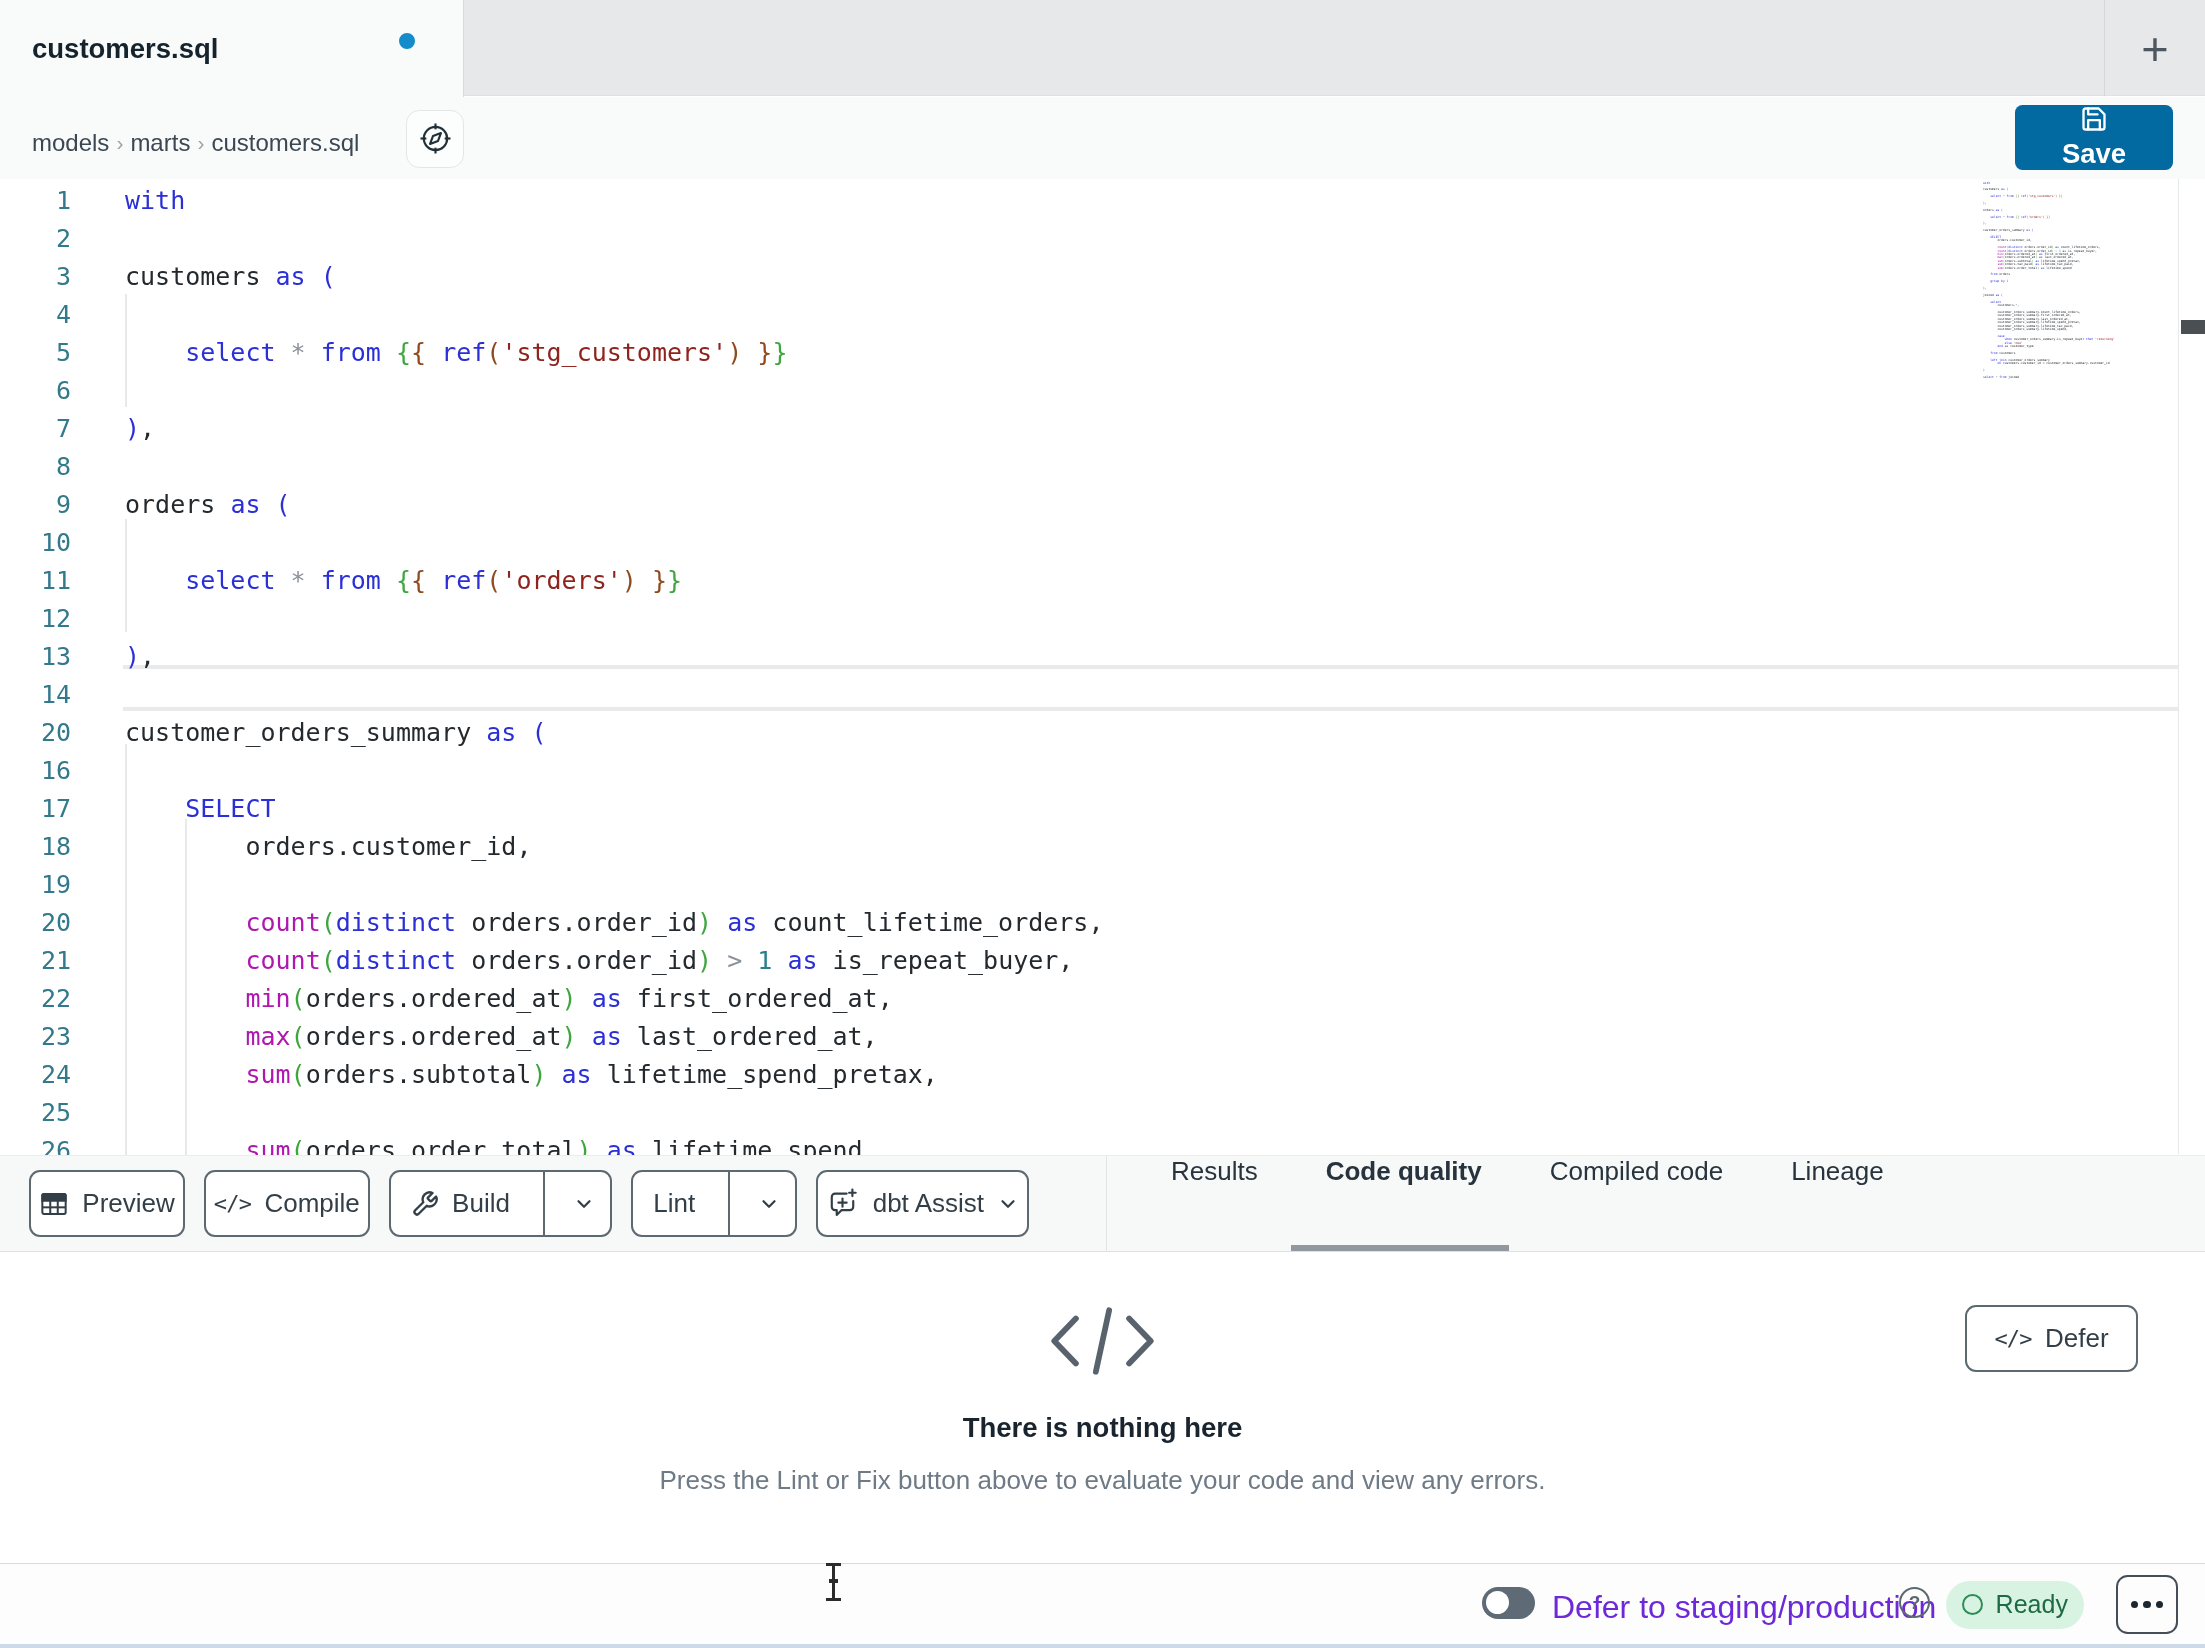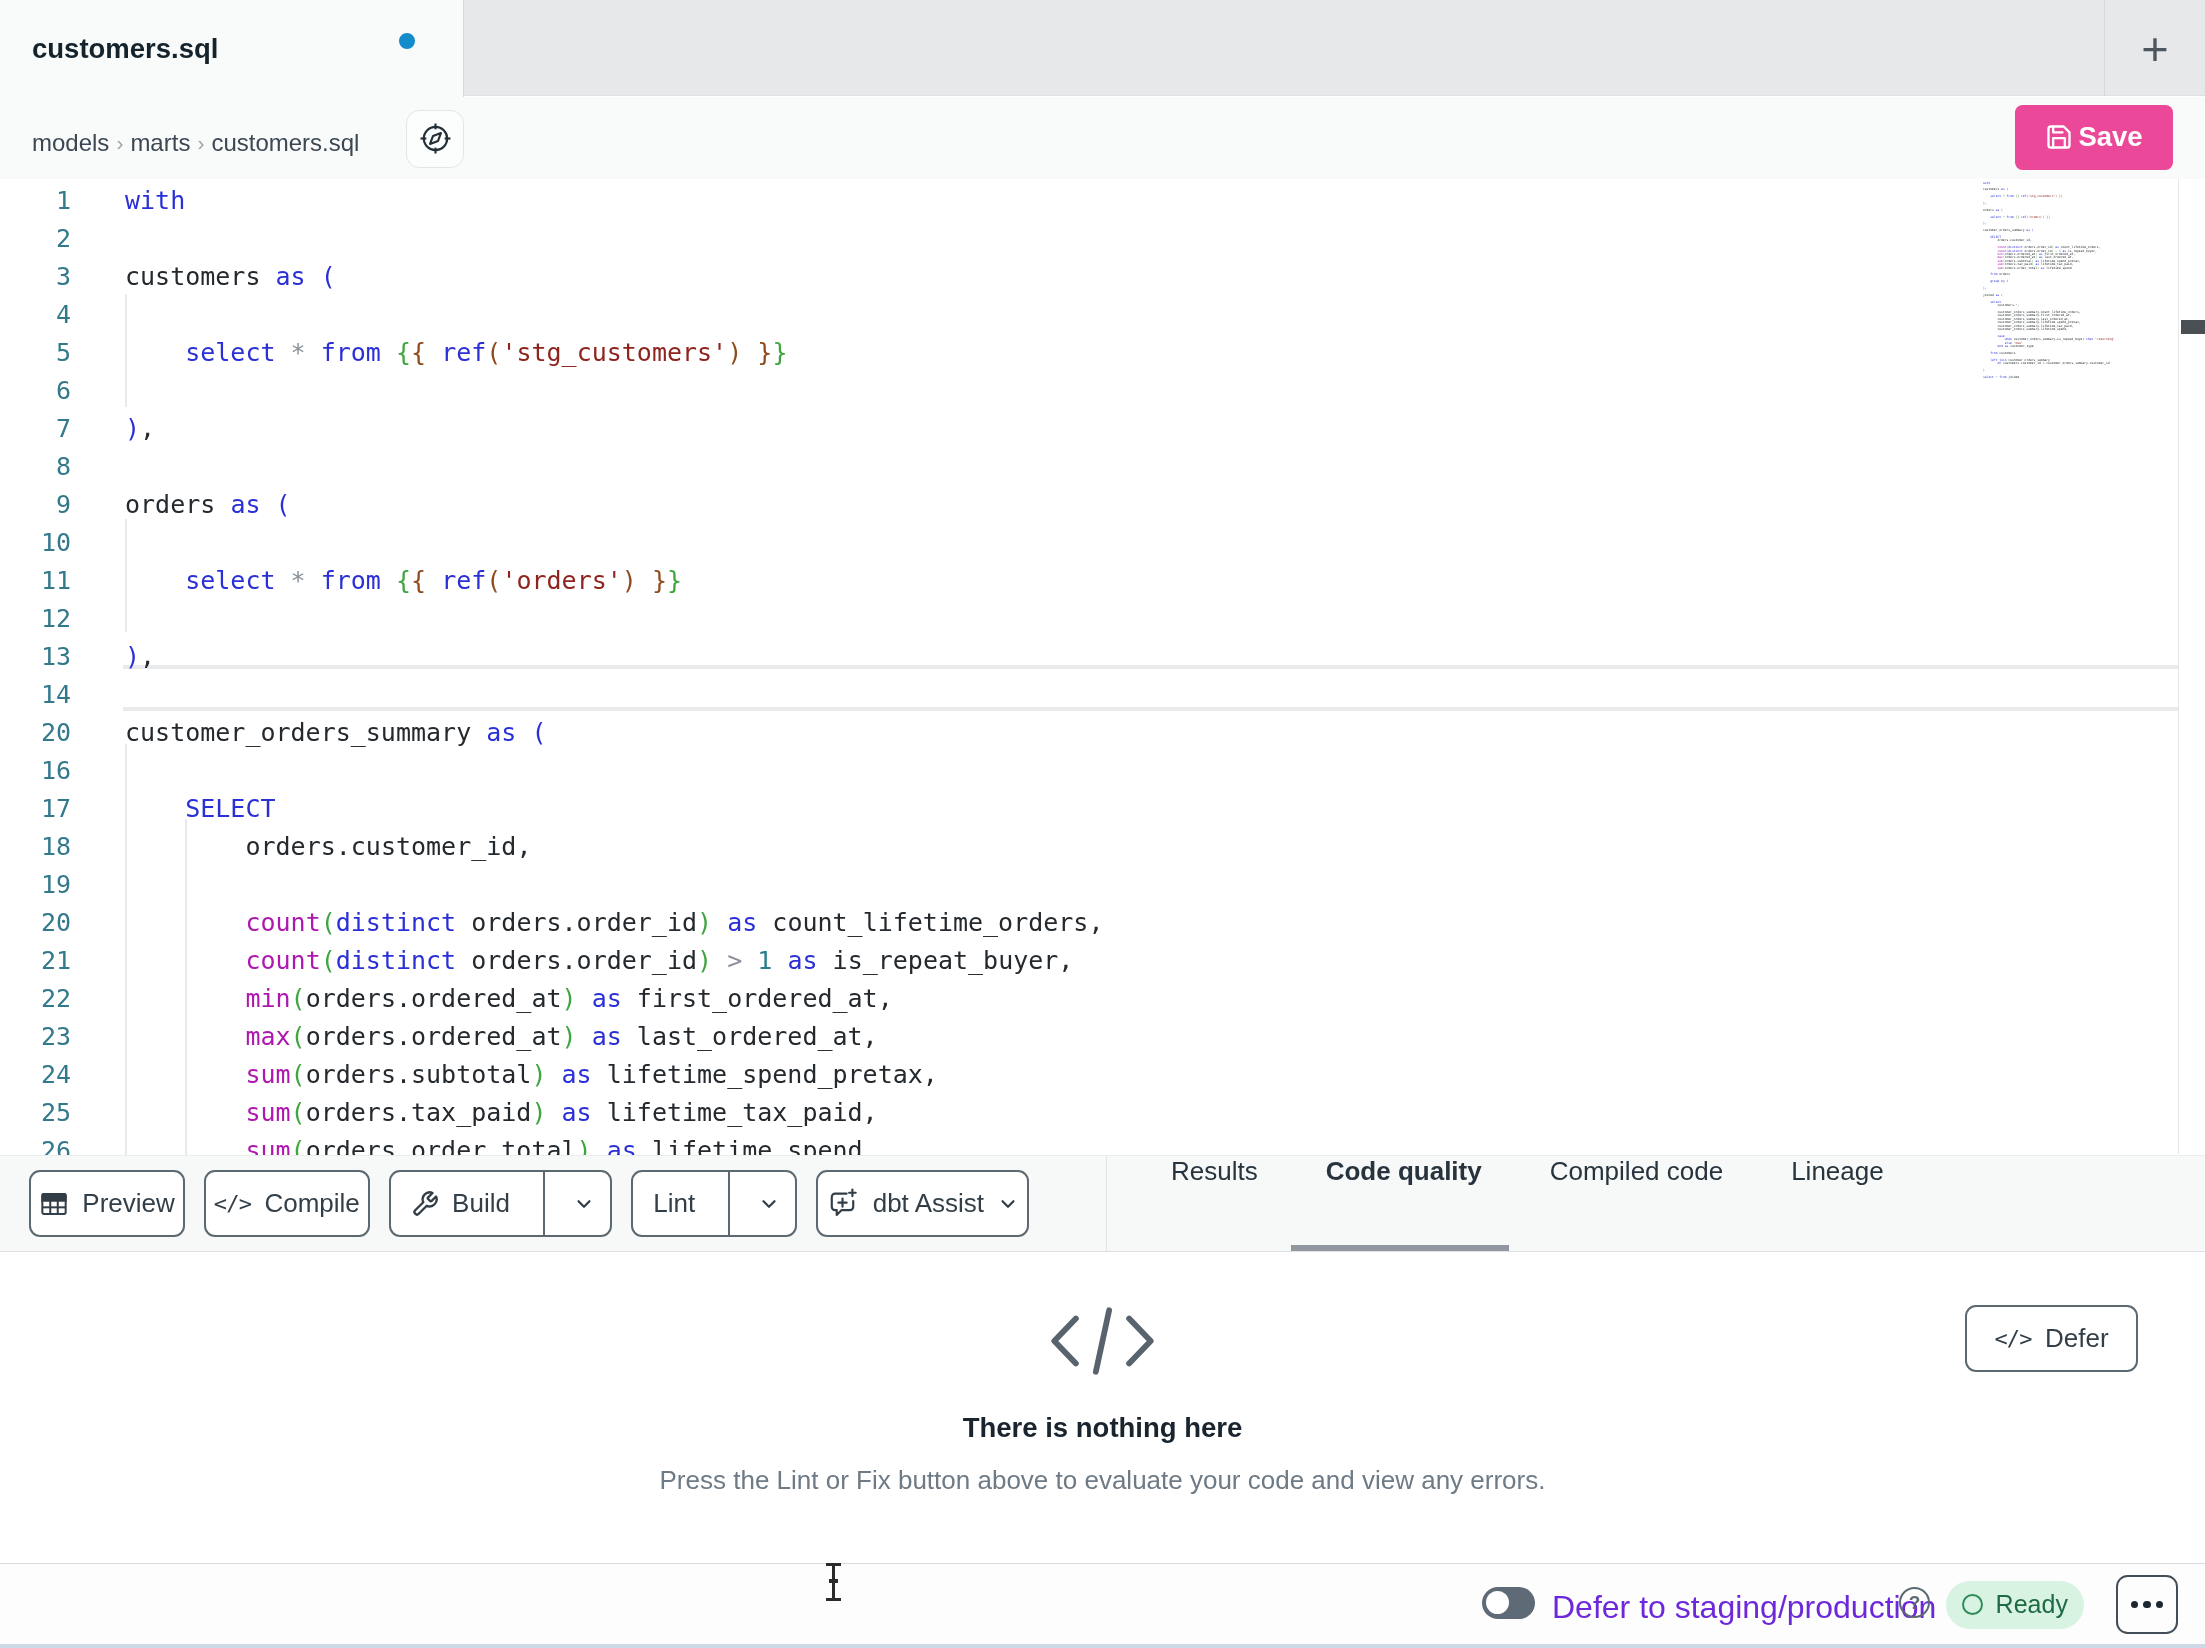--- a/index.html
+++ b/index.html
@@ -15,21 +15,21 @@
   .tab-title { margin-left:32px; font-size:27.5px; font-weight:bold; color:#15232d; }
   .unsaved-dot { position:absolute; left:399px; top:33px; width:11.7px; height:11.7px; background:#fff; border:8.3px solid #148bca; border-radius:50%; }
   .tab-divider { position:absolute; left:2104px; top:0; width:0.8px; height:96px; background:#d6d7d8; }
   .new-tab { position:absolute; left:2124px; top:17.5px; width:62px; height:62px; display:flex; align-items:center; justify-content:center; font-size:47px; font-weight:300; color:#4e575f; cursor:pointer; }
 
   
   .crumbrow { position:absolute; left:0; top:97px; width:2205px; height:83px; background:#f9fafa; }
   .crumbs { position:absolute; left:32px; top:4px; height:100%; display:flex; align-items:center; gap:7px; font-size:24px; color:#3b4854; }
   .crumb-sep { font-size:21px; color:#9aa2a9; }
   .compass-btn { position:absolute; left:406px; top:12.5px; width:58px; height:58px; border:1.7px solid #e4e5e6; border-radius:13.3px; background:#fcfdfd; display:flex; align-items:center; justify-content:center; }
-  .save-btn { position:absolute; left:2015px; top:7.5px; width:158px; height:65px; background:#ec4899; border-radius:7.5px; color:#ffffff; display:flex; align-items:center; justify-content:center; gap:5px; font-size:27.5px; font-weight:600; cursor:pointer; }
+  .save-btn { position:absolute; left:2015px; top:7.5px; width:158px; height:65px; background:#0369a1; border-radius:7.5px; color:#ffffff; display:flex; align-items:center; justify-content:center; gap:5px; font-size:27.5px; font-weight:600; cursor:pointer;flex-direction:column; }
 
   
   .editor { position:absolute; left:0; top:179px; width:2205px; height:975px; background:#ffffff; font-family:"DejaVu Sans Mono", monospace; font-size:25px; }
   .cur-line-hl { position:absolute; left:123px; right:27.5px; top:486px; height:46px; border-top:4.2px solid #e9eaeb; border-bottom:4.2px solid #e9eaeb; }
   .code-lines { position:absolute; left:0; top:2.5px; right:200px; }
   .code-line { display:flex; height:38px; line-height:38px; white-space:pre; }
   .ln { width:71px; flex:none; text-align:right; color:#33798c; }
   .lc { margin-left:54px; color:#24292e; }
   .iguide { position:absolute; width:1.7px; background:#e8e9ea; }
   .g1 { left:125px; top:115px; height:113px; }
@@ -159,21 +159,21 @@
         <div class="code-line"><span class="ln">20</span><span class="lc"><span class="tk-id">customer_orders_summary</span> <span class="tk-kw">as</span> <span class="tk-par-b">(</span></span></div>
         <div class="code-line"><span class="ln">16</span><span class="lc"></span></div>
         <div class="code-line"><span class="ln">17</span><span class="lc">    <span class="tk-kw">SELECT</span></span></div>
         <div class="code-line"><span class="ln">18</span><span class="lc">        <span class="tk-id">orders</span>.<span class="tk-id">customer_id</span>,</span></div>
         <div class="code-line"><span class="ln">19</span><span class="lc"></span></div>
         <div class="code-line"><span class="ln">20</span><span class="lc">        <span class="tk-fn">count</span><span class="tk-par-g">(</span><span class="tk-kw">distinct</span> <span class="tk-id">orders</span>.<span class="tk-id">order_id</span><span class="tk-par-g">)</span> <span class="tk-kw">as</span> <span class="tk-id">count_lifetime_orders</span>,</span></div>
         <div class="code-line"><span class="ln">21</span><span class="lc">        <span class="tk-fn">count</span><span class="tk-par-g">(</span><span class="tk-kw">distinct</span> <span class="tk-id">orders</span>.<span class="tk-id">order_id</span><span class="tk-par-g">)</span> <span class="tk-op">&gt;</span> <span class="tk-num">1</span> <span class="tk-kw">as</span> <span class="tk-id">is_repeat_buyer</span>,</span></div>
         <div class="code-line"><span class="ln">22</span><span class="lc">        <span class="tk-fn">min</span><span class="tk-par-g">(</span><span class="tk-id">orders</span>.<span class="tk-id">ordered_at</span><span class="tk-par-g">)</span> <span class="tk-kw">as</span> <span class="tk-id">first_ordered_at</span>,</span></div>
         <div class="code-line"><span class="ln">23</span><span class="lc">        <span class="tk-fn">max</span><span class="tk-par-g">(</span><span class="tk-id">orders</span>.<span class="tk-id">ordered_at</span><span class="tk-par-g">)</span> <span class="tk-kw">as</span> <span class="tk-id">last_ordered_at</span>,</span></div>
         <div class="code-line"><span class="ln">24</span><span class="lc">        <span class="tk-fn">sum</span><span class="tk-par-g">(</span><span class="tk-id">orders</span>.<span class="tk-id">subtotal</span><span class="tk-par-g">)</span> <span class="tk-kw">as</span> <span class="tk-id">lifetime_spend_pretax</span>,</span></div>
-        <div class="code-line"><span class="ln">25</span><span class="lc">        <span class="tk-fn">sum</span><span class="tk-par-g">(</span><span class="tk-id">orders</span>.<span class="tk-id">tax_paid</span><span class="tk-par-g">)</span> <span class="tk-kw">as</span> <span class="tk-id">lifetime_tax_paid</span>,</span></div>
+        <div class="code-line"><span class="ln">25</span></div>
         <div class="code-line"><span class="ln">26</span><span class="lc">        <span class="tk-fn">sum</span><span class="tk-par-g">(</span><span class="tk-id">orders</span>.<span class="tk-id">order_total</span><span class="tk-par-g">)</span> <span class="tk-kw">as</span> <span class="tk-id">lifetime_spend</span></span></div>
       </div>
     <div class="minimap" id="minimap"><div><span class="tk-kw">with</span></div><div>&nbsp;</div><div><span class="tk-id">customers</span> <span class="tk-kw">as</span> <span class="tk-par-b">(</span></div><div>&nbsp;</div><div>    <span class="tk-kw">select</span> <span class="tk-op">*</span> <span class="tk-kw">from</span> <span class="tk-jinja-a">{</span><span class="tk-jinja-b">{</span> <span class="tk-kw">ref</span><span class="tk-par-r">(</span><span class="tk-str">'stg_customers'</span><span class="tk-par-r">)</span> <span class="tk-jinja-b">}</span><span class="tk-jinja-a">}</span></div><div>&nbsp;</div><div><span class="tk-par-b">)</span>,</div><div>&nbsp;</div><div><span class="tk-id">orders</span> <span class="tk-kw">as</span> <span class="tk-par-b">(</span></div><div>&nbsp;</div><div>    <span class="tk-kw">select</span> <span class="tk-op">*</span> <span class="tk-kw">from</span> <span class="tk-jinja-a">{</span><span class="tk-jinja-b">{</span> <span class="tk-kw">ref</span><span class="tk-par-r">(</span><span class="tk-str">'orders'</span><span class="tk-par-r">)</span> <span class="tk-jinja-b">}</span><span class="tk-jinja-a">}</span></div><div>&nbsp;</div><div><span class="tk-par-b">)</span>,</div><div>&nbsp;</div><div><span class="tk-id">customer_orders_summary</span> <span class="tk-kw">as</span> <span class="tk-par-b">(</span></div><div>&nbsp;</div><div>    <span class="tk-kw">SELECT</span></div><div>        <span class="tk-id">orders</span>.<span class="tk-id">customer_id</span>,</div><div>&nbsp;</div><div>        <span class="tk-fn">count</span><span class="tk-par-g">(</span><span class="tk-kw">distinct</span> <span class="tk-id">orders</span>.<span class="tk-id">order_id</span><span class="tk-par-g">)</span> <span class="tk-kw">as</span> <span class="tk-id">count_lifetime_orders</span>,</div><div>        <span class="tk-fn">count</span><span class="tk-par-g">(</span><span class="tk-kw">distinct</span> <span class="tk-id">orders</span>.<span class="tk-id">order_id</span><span class="tk-par-g">)</span> <span class="tk-op">&gt;</span> <span class="tk-num">1</span> <span class="tk-kw">as</span> <span class="tk-id">is_repeat_buyer</span>,</div><div>        <span class="tk-fn">min</span><span class="tk-par-g">(</span><span class="tk-id">orders</span>.<span class="tk-id">ordered_at</span><span class="tk-par-g">)</span> <span class="tk-kw">as</span> <span class="tk-id">first_ordered_at</span>,</div><div>        <span class="tk-fn">max</span><span class="tk-par-g">(</span><span class="tk-id">orders</span>.<span class="tk-id">ordered_at</span><span class="tk-par-g">)</span> <span class="tk-kw">as</span> <span class="tk-id">last_ordered_at</span>,</div><div>        <span class="tk-fn">sum</span><span class="tk-par-g">(</span><span class="tk-id">orders</span>.<span class="tk-id">subtotal</span><span class="tk-par-g">)</span> <span class="tk-kw">as</span> <span class="tk-id">lifetime_spend_pretax</span>,</div><div>        <span class="tk-fn">sum</span><span class="tk-par-g">(</span><span class="tk-id">orders</span>.<span class="tk-id">tax_paid</span><span class="tk-par-g">)</span> <span class="tk-kw">as</span> <span class="tk-id">lifetime_tax_paid</span>,</div><div>        <span class="tk-fn">sum</span><span class="tk-par-g">(</span><span class="tk-id">orders</span>.<span class="tk-id">order_total</span><span class="tk-par-g">)</span> <span class="tk-kw">as</span> <span class="tk-id">lifetime_spend</span></div><div>&nbsp;</div><div>    <span class="tk-kw">from</span> <span class="tk-id">orders</span></div><div>&nbsp;</div><div>    <span class="tk-kw">group</span> <span class="tk-kw">by</span> <span class="tk-num">1</span></div><div>&nbsp;</div><div><span class="tk-par-b">)</span>,</div><div>&nbsp;</div><div><span class="tk-id">joined</span> <span class="tk-kw">as</span> <span class="tk-par-b">(</span></div><div>&nbsp;</div><div>    <span class="tk-kw">select</span></div><div>        <span class="tk-id">customers</span>.<span class="tk-op">*</span>,</div><div>&nbsp;</div><div>        <span class="tk-id">customer_orders_summary</span>.<span class="tk-id">count_lifetime_orders</span>,</div><div>        <span class="tk-id">customer_orders_summary</span>.<span class="tk-id">first_ordered_at</span>,</div><div>        <span class="tk-id">customer_orders_summary</span>.<span class="tk-id">last_ordered_at</span>,</div><div>        <span class="tk-id">customer_orders_summary</span>.<span class="tk-id">lifetime_spend_pretax</span>,</div><div>        <span class="tk-id">customer_orders_summary</span>.<span class="tk-id">lifetime_tax_paid</span>,</div><div>        <span class="tk-id">customer_orders_summary</span>.<span class="tk-id">lifetime_spend</span>,</div><div>&nbsp;</div><div>        <span class="tk-kw">case</span></div><div>            <span class="tk-kw">when</span> <span class="tk-id">customer_orders_summary</span>.<span class="tk-id">is_repeat_buyer</span> <span class="tk-kw">then</span> <span class="tk-str">'returning'</span></div><div>            <span class="tk-kw">else</span> <span class="tk-str">'new'</span></div><div>        <span class="tk-kw">end</span> <span class="tk-kw">as</span> <span class="tk-id">customer_type</span></div><div>&nbsp;</div><div>    <span class="tk-kw">from</span> <span class="tk-id">customers</span></div><div>&nbsp;</div><div>    <span class="tk-kw">left</span> <span class="tk-kw">join</span> <span class="tk-id">customer_orders_summary</span></div><div>        <span class="tk-kw">on</span> <span class="tk-id">customers</span>.<span class="tk-id">customer_id</span> = <span class="tk-id">customer_orders_summary</span>.<span class="tk-id">customer_id</span></div><div>&nbsp;</div><div><span class="tk-par-b">)</span></div><div>&nbsp;</div><div><span class="tk-kw">select</span> <span class="tk-op">*</span> <span class="tk-kw">from</span> <span class="tk-id">joined</span></div></div>
     <div class="mini-divider"></div>
     <div class="scroll-thumb"></div>
   </div>
 
   <div class="actionbar">
     <div class="buttons">
       <div class="btn">

